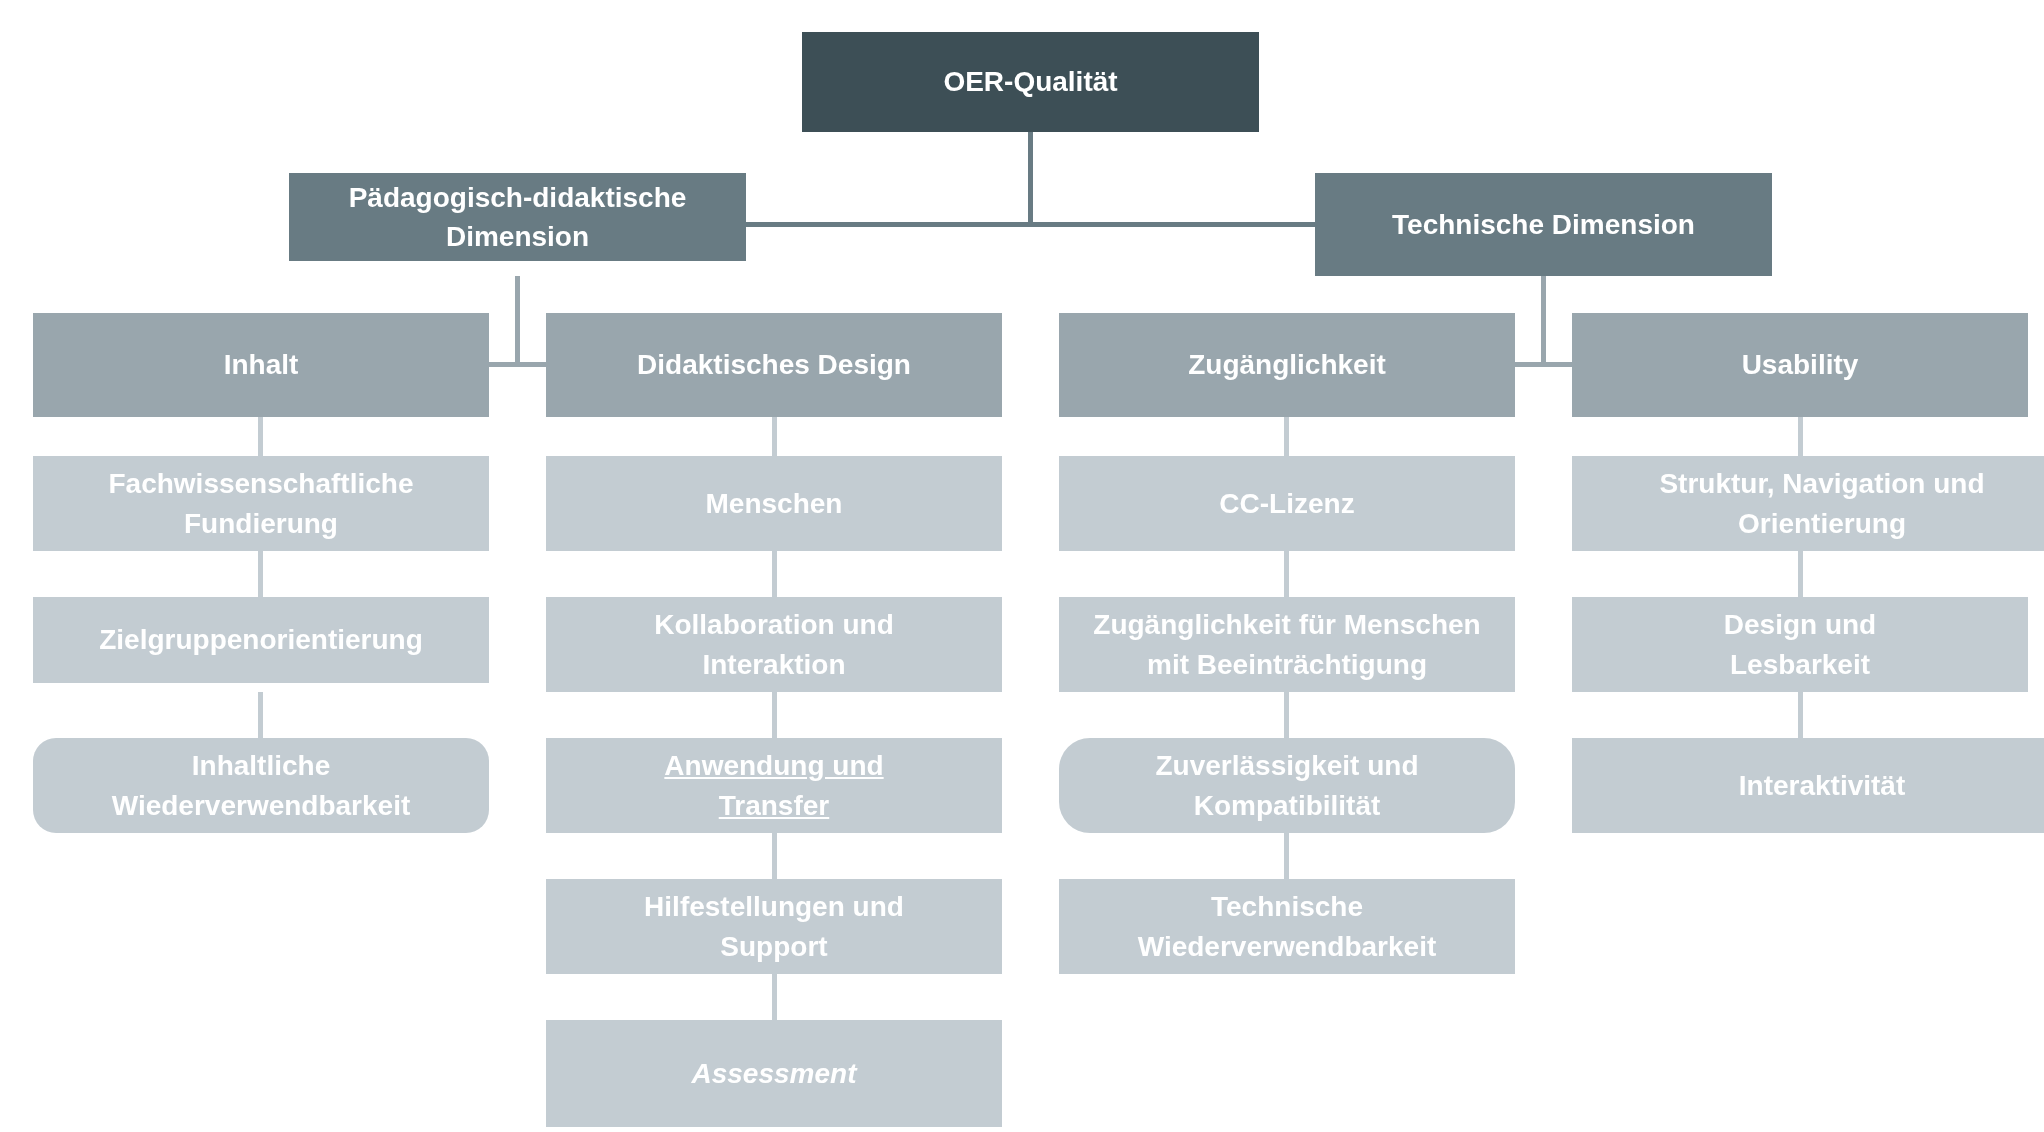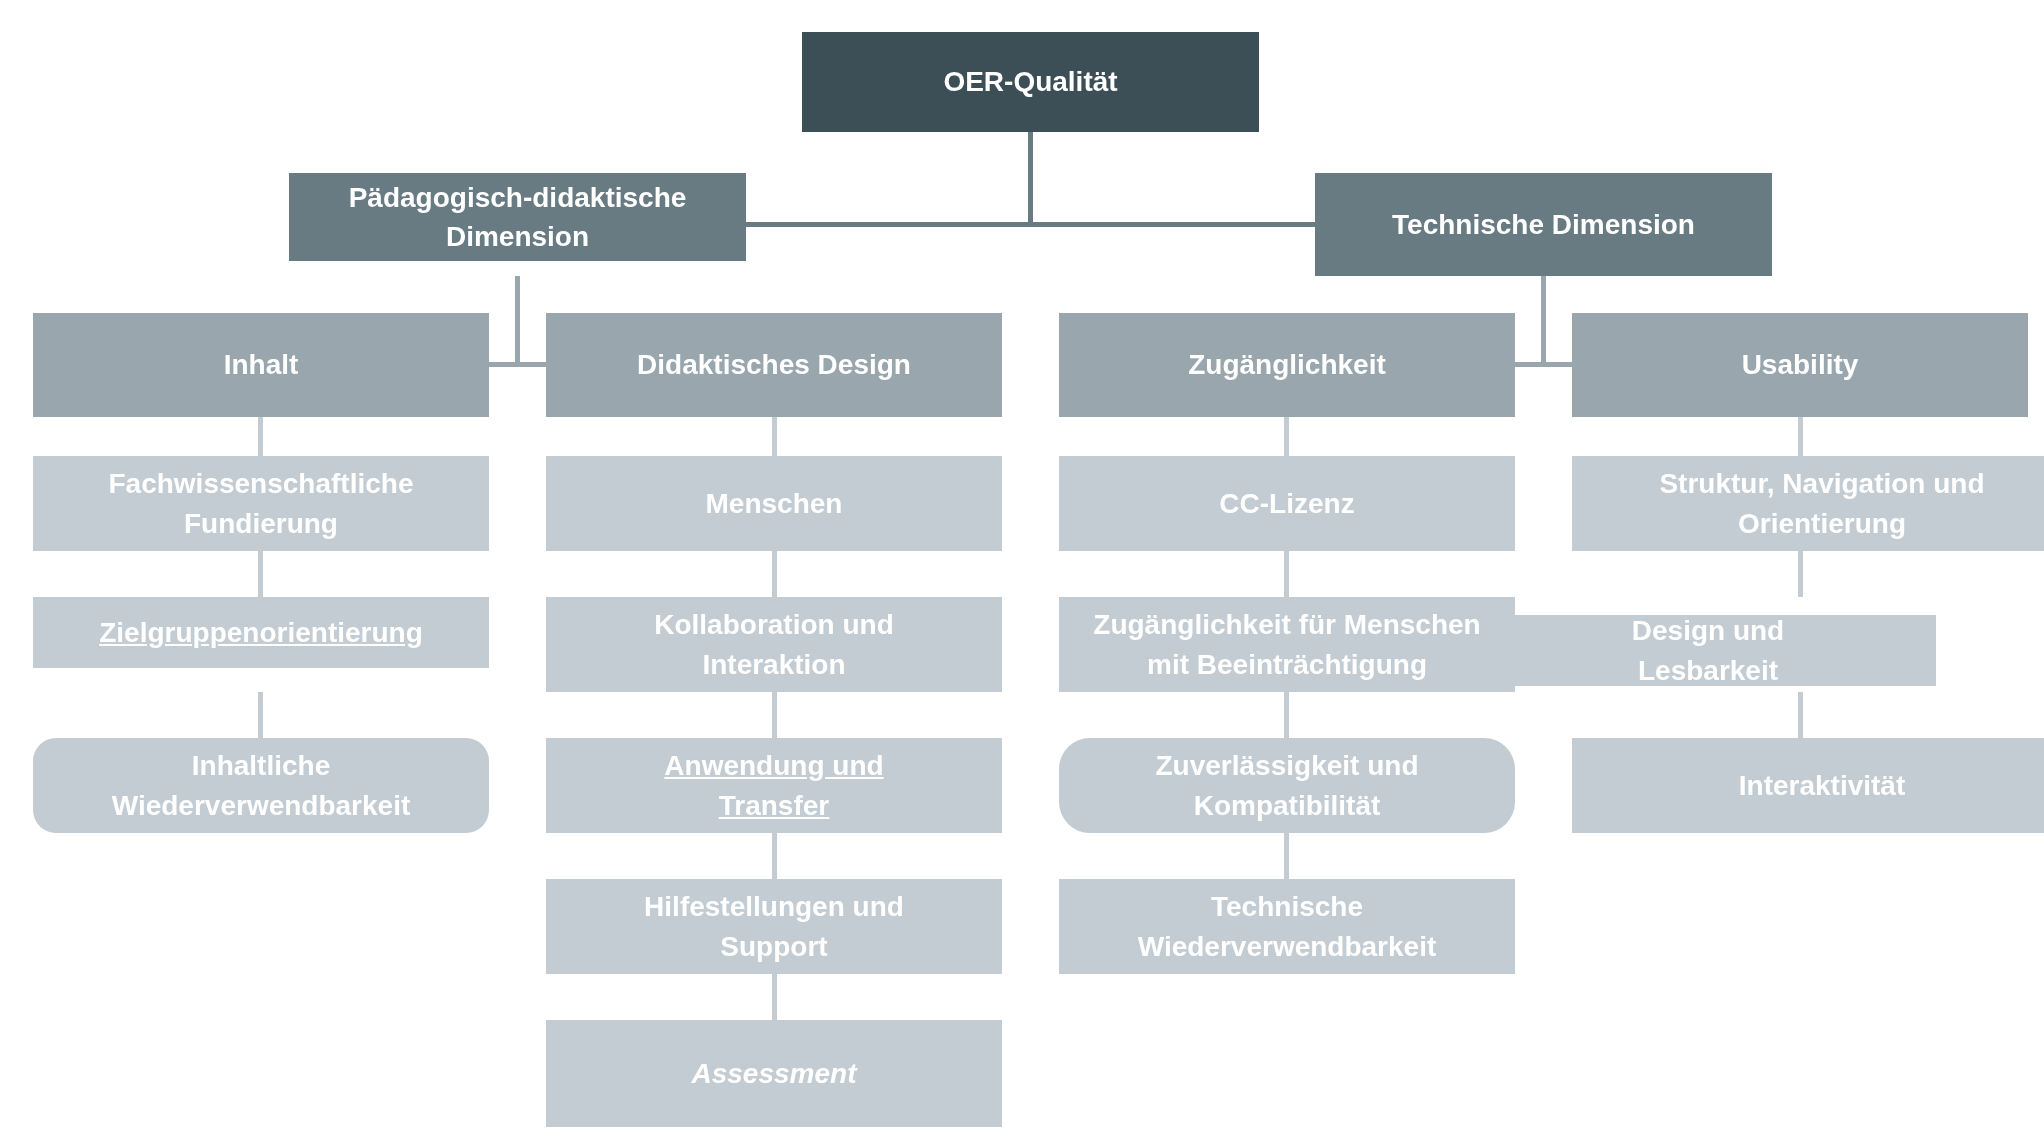--- a/index.html
+++ b/index.html
@@ -70,21 +70,21 @@
 Dimension</div>
   <div class="box dim" style="left:1315px;top:173px;width:457px;height:103px;">Technische Dimension</div>
 
   <div class="box cat" style="left:33px;top:313px;width:456px;height:104px;">Inhalt</div>
   <div class="box cat" style="left:546px;top:313px;width:456px;height:104px;">Didaktisches Design</div>
   <div class="box cat" style="left:1059px;top:313px;width:456px;height:104px;">Zugänglichkeit</div>
   <div class="box cat" style="left:1572px;top:313px;width:456px;height:104px;">Usability</div>
 
   <div class="box item" style="left:33px;top:456px;width:456px;height:95px;">Fachwissenschaftliche
 Fundierung</div>
-  <div class="box item" style="left:33px;top:597px;width:456px;height:71px;text-decoration:underline;">Zielgruppenorientierung</div>
+  <div class="box item" style="left:33px;top:597px;width:456px;height:86px;">Zielgruppenorientierung</div>
   <div class="box item" style="left:33px;top:738px;width:456px;height:95px;border-radius:23px;">Inhaltliche
 Wiederverwendbarkeit</div>
 
   <div class="box item" style="left:546px;top:456px;width:456px;height:95px;">Menschen</div>
   <div class="box item" style="left:546px;top:597px;width:456px;height:95px;">Kollaboration und
 Interaktion</div>
   <div class="box item" style="left:546px;top:738px;width:456px;height:95px;text-decoration:underline;">Anwendung und
 Transfer</div>
   <div class="box item" style="left:546px;top:879px;width:456px;height:95px;">Hilfestellungen und
 Support</div>
@@ -93,17 +93,17 @@
   <div class="box item" style="left:1059px;top:456px;width:456px;height:95px;">CC-Lizenz</div>
   <div class="box item" style="left:1059px;top:597px;width:456px;height:95px;">Zugänglichkeit für Menschen
 mit Beeinträchtigung</div>
   <div class="box item" style="left:1059px;top:738px;width:456px;height:95px;border-radius:31px;">Zuverlässigkeit und
 Kompatibilität</div>
   <div class="box item" style="left:1059px;top:879px;width:456px;height:95px;">Technische
 Wiederverwendbarkeit</div>
 
   <div class="box item" style="left:1572px;top:456px;width:500px;height:95px;">Struktur, Navigation und
 Orientierung</div>
-  <div class="box item" style="left:1480px;top:597px;width:456px;height:71px;margin-top:18px;">Design und
+  <div class="box item" style="left:1572px;top:597px;width:456px;height:95px;">Design und
 Lesbarkeit</div>
   <div class="box item" style="left:1572px;top:738px;width:500px;height:95px;">Interaktivität</div>
 
 </div>
 
 </body></html>

